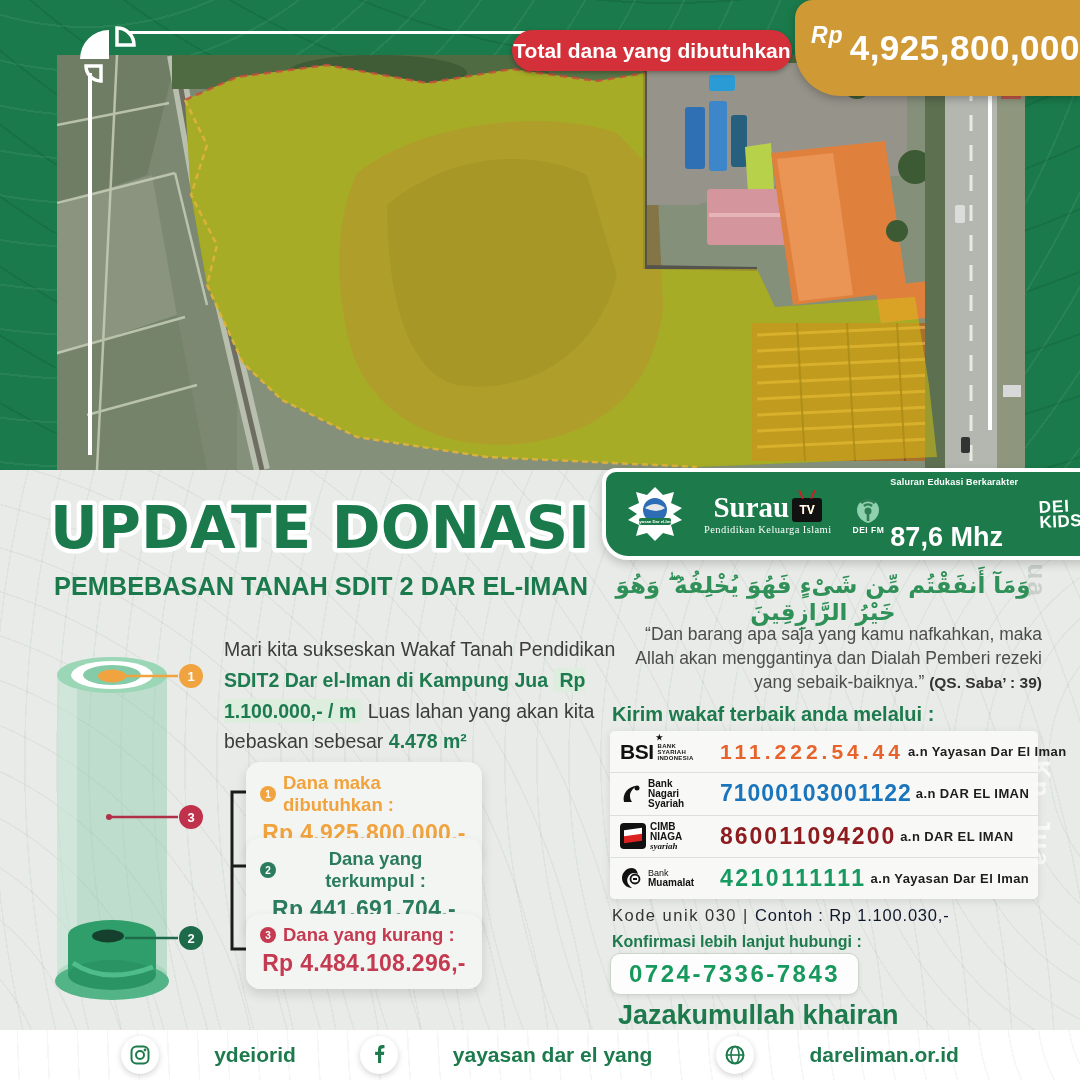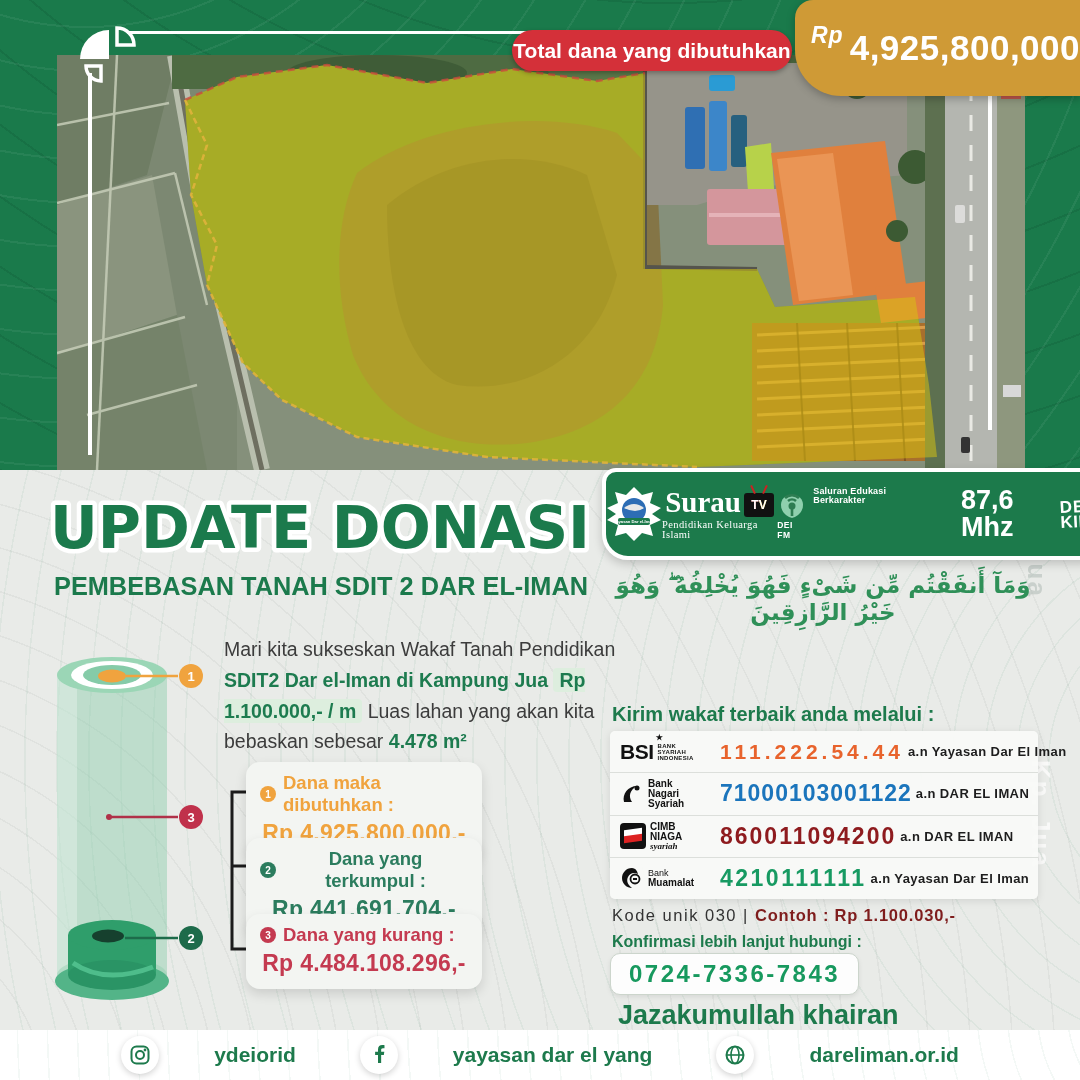--- a/index.html
+++ b/index.html
@@ -66,21 +66,21 @@
   .surau-name{font-family:"Liberation Serif",serif;font-weight:bold;color:#fff;font-size:29px;}
   .surau-tag{font-family:"Liberation Serif",serif;color:#fff;font-size:10.5px;margin-top:3px;letter-spacing:0.4px;}
   .tvbox{width:30px;height:24px;background:#111;border-radius:3px;position:relative;display:flex;align-items:center;justify-content:center;}
   .tvbox:before{content:"";position:absolute;top:-8px;left:8px;width:2px;height:9px;background:#c22;transform:rotate(-25deg);}
   .tvbox:after{content:"";position:absolute;top:-8px;right:8px;width:2px;height:9px;background:#c22;transform:rotate(25deg);}
   .tvbox span{color:#fff;font-weight:bold;font-size:12px;background:linear-gradient(90deg,#c22 50%,#e6b400 50%);
     -webkit-background-clip:text;background-clip:text;}
   .deifm{display:flex;align-items:center;gap:6px;color:#fff;}
   .deifm-icon{display:flex;flex-direction:column;align-items:center;}
   .deifm-label{font-size:8.5px;font-weight:bold;letter-spacing:0.5px;margin-top:1px;}
-  .deifm-right{display:flex;flex-direction:row;line-height:1;gap:35px;}
+  .deifm-right{display:flex;flex-direction:column;line-height:1;gap:35px;}
   .deifm-tag{font-size:9px;font-weight:bold;margin-bottom:2px;letter-spacing:0.2px;}
   .deifm-freq{font-size:27px;font-weight:bold;}
   .deikids{position:relative;color:#fff;font-weight:bold;line-height:0.9;transform:rotate(-3deg);text-align:left;}
   .deikids .l1{font-size:17px;letter-spacing:1px;display:block;}
   .deikids .l2{font-size:17px;letter-spacing:0.5px;display:block;}
   .kids-tv{position:absolute;right:-14px;top:-4px;width:14px;height:11px;background:#e8982d;border-radius:3px;
     color:#fff;font-size:5px;font-weight:bold;display:flex;align-items:center;justify-content:center;}
   .yayasan-logo{position:relative;width:56px;height:56px;}
 
   .arabic{left:600px;top:572px;width:446px;text-align:center;direction:rtl;
@@ -105,21 +105,21 @@
   .bsi-word{font-size:21px;font-weight:bold;letter-spacing:-0.5px;position:relative;}
   .bsi-word:after{content:"★";position:absolute;top:-7px;right:-9px;font-size:8px;}
   .tiny6{font-size:6px;letter-spacing:0.3px;} .tiny9{font-size:9px;} .tiny10{font-size:10px;}
   .script{font-family:"Liberation Serif",serif;font-style:italic;font-weight:bold;font-size:9px;}
   .cimb-sq{width:26px;height:26px;background:#111;border-radius:4px;position:relative;overflow:hidden;flex:0 0 26px;}
   .cimb-sq:before{content:"";position:absolute;left:4px;top:6px;width:18px;height:8px;background:#fff;transform:skewY(-8deg);}
   .cimb-sq:after{content:"";position:absolute;left:4px;top:12px;width:18px;height:7px;background:#d22;transform:skewY(-8deg);}
 
   .kode-line{left:612px;top:906px;font-size:16.5px;color:#333;}
   .kode-normal{letter-spacing:1.5px;}
-  .kode-bold{font-weight:bold;letter-spacing:0.8px;color:#7f1d1d;}
+  .kode-bold{font-weight:normal;letter-spacing:0.8px;color:#0f172a;}
   .confirm-heading{left:612px;top:933px;font-size:16px;font-weight:bold;color:#1d7a4c;}
   .phone-box{left:610px;top:953px;background:#fdfdfd;border:1.5px solid #ccd5cc;border-radius:10px;
     padding:6px 18px;font-size:24px;font-weight:bold;letter-spacing:2.5px;color:#17995e;
     box-shadow:0 2px 5px rgba(0,0,0,.08);}
   .thanks{left:618px;top:1000px;font-size:27px;font-weight:bold;color:#1d7a4c;}
 
   
   .footer{left:0;top:1030px;width:1080px;height:50px;background:#fff;
     background-image:repeating-radial-gradient(circle at 110% -40%, rgba(27,122,77,0.05) 0 1.5px, transparent 1.5px 30px);
     display:flex;align-items:center;justify-content:center;gap:64px;z-index:3;}
@@ -351,20 +351,21 @@
       </div>
     </div>
     <div class="deikids">
       <span class="l1">DEI</span>
       <span class="l2">KIDS</span>
       <span class="kids-tv">TV</span>
     </div>
   </div>
 
   <div class="abs arabic">وَمَآ أَنفَقْتُم مِّن شَىْءٍ فَهُوَ يُخْلِفُهُ ۖ وَهُوَ خَيْرُ الرَّازِقِينَ</div>
+  <div class="abs quote"><span>“Dan barang apa saja yang kamu nafkahkan, maka Allah akan menggantinya dan Dialah Pemberi rezeki yang sebaik-baiknya.” </span><span class="ref">(QS. Saba’ : 39)</span></div>
 
   <div class="abs donate-heading">Kirim wakaf terbaik anda melalui :</div>
 
   <div class="abs bank-card">
     <div class="bank-row">
       <div class="bank-logo">
         <span class="bsi-word">BSI</span>
         <span class="logo-stack tiny6">
           <span>BANK</span>
           <span>SYARIAH</span>

